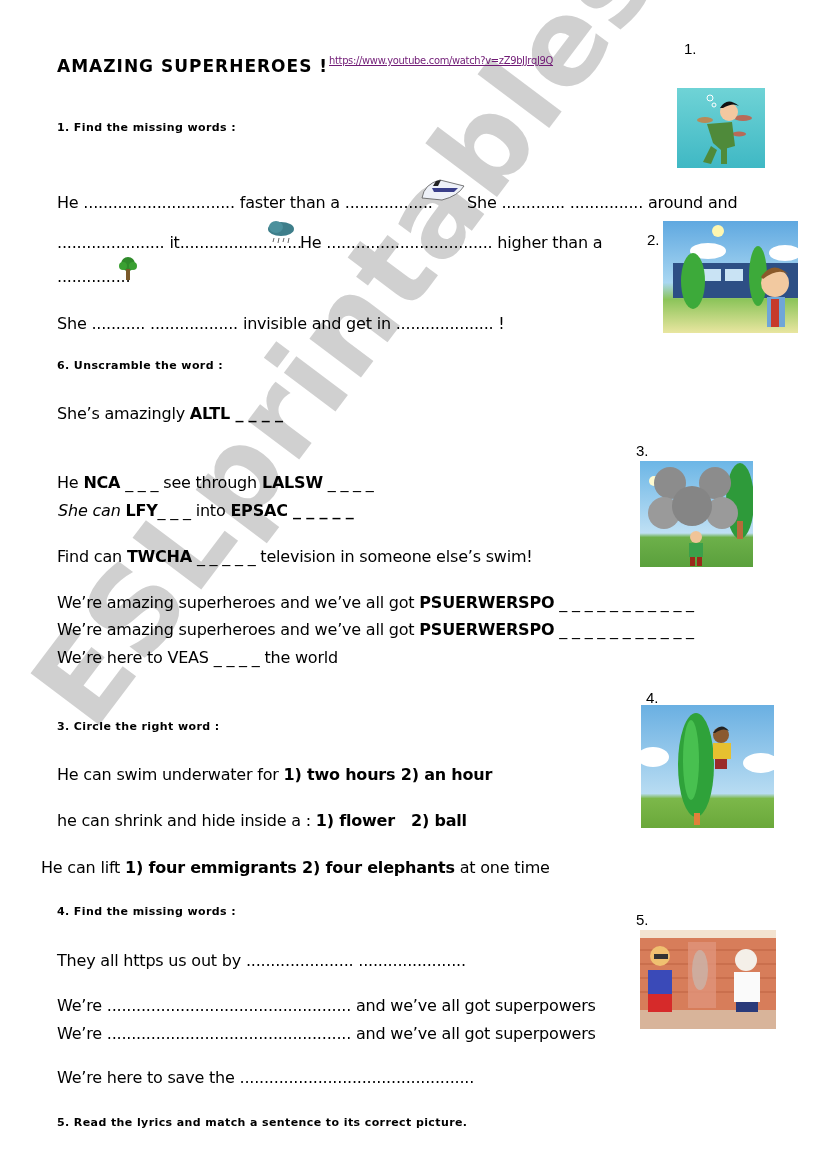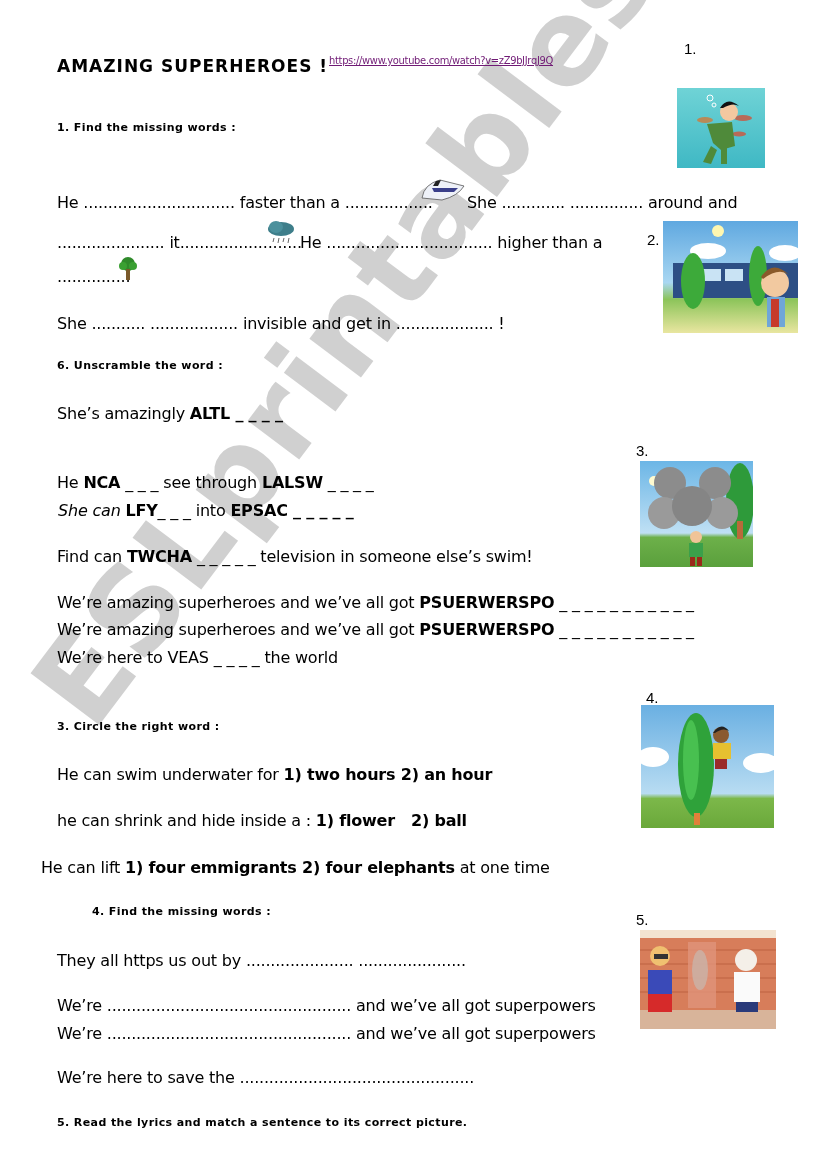--- a/index.html
+++ b/index.html
@@ -166,21 +166,21 @@
     <ellipse cx="55" cy="60" rx="18" ry="52" fill="#2fa23a"></ellipse>
     <ellipse cx="50" cy="55" rx="8" ry="40" fill="#48c050"></ellipse>
     <rect x="53" y="108" width="6" height="12" fill="#e0803a"></rect>
     <circle cx="80" cy="30" r="8" fill="#8a5a30"></circle>
     <path d="M72 28 Q80 16 88 26 Q82 22 74 28Z" fill="#222"></path>
     <rect x="72" y="38" width="18" height="16" fill="#e6c030"></rect>
     <rect x="74" y="54" width="12" height="10" fill="#9a2a2a"></rect>
   </svg>
 </div>
 
-<div class="abs h" style="left:57px; top:905px;margin-left:35px;">4. Find the missing words :</div>
+<div class="abs h" style="left:57px; top:905px;">4. Find the missing words :</div>
 <div class="abs txt" style="left:57px; top:951px;">They all https us out by ......................  ......................</div>
 <div class="abs txt" style="left:57px; top:996px;">We’re .................................................. and we’ve all got superpowers</div>
 <div class="abs txt" style="left:57px; top:1024px;">We’re .................................................. and we’ve all got superpowers</div>
 <div class="abs txt" style="left:57px; top:1068px;">We’re here to save the ................................................</div>
 
 <div class="abs num" style="left:636px; top:911px;">5.</div>
 <div class="pic" style="left:640px; top:930px; width:136px; height:99px; background:#d77d5a;">
   <svg width="136" height="99" viewBox="0 0 136 99">
     <rect x="0" y="0" width="136" height="8" fill="#f3e3d0"></rect>
     <rect x="0" y="80" width="136" height="19" fill="#d8b49a"></rect>

